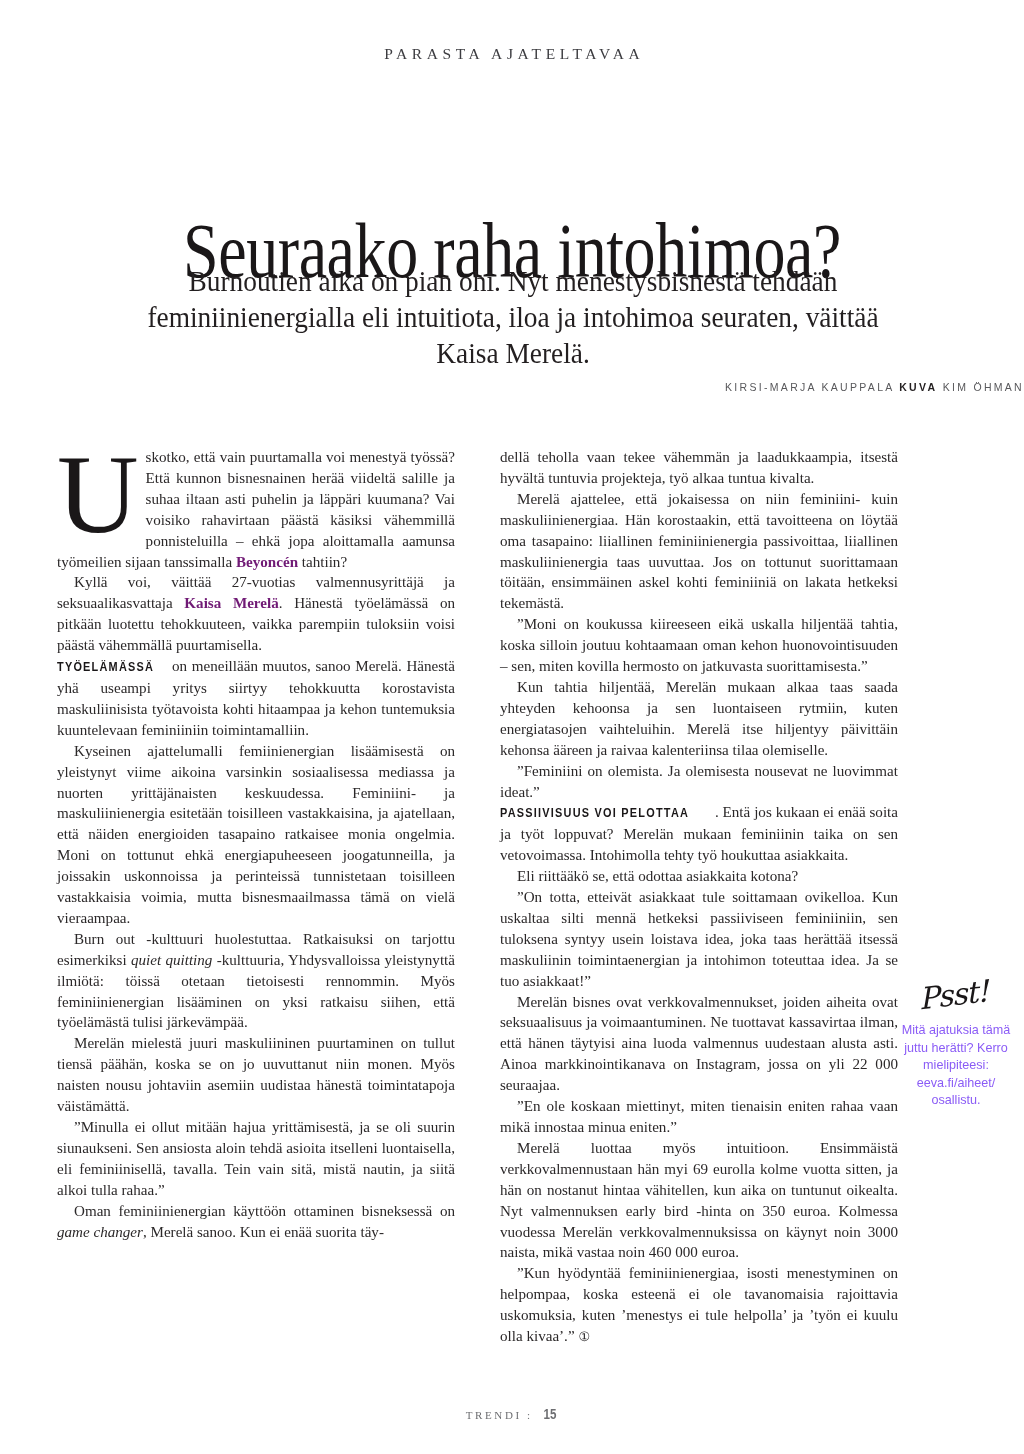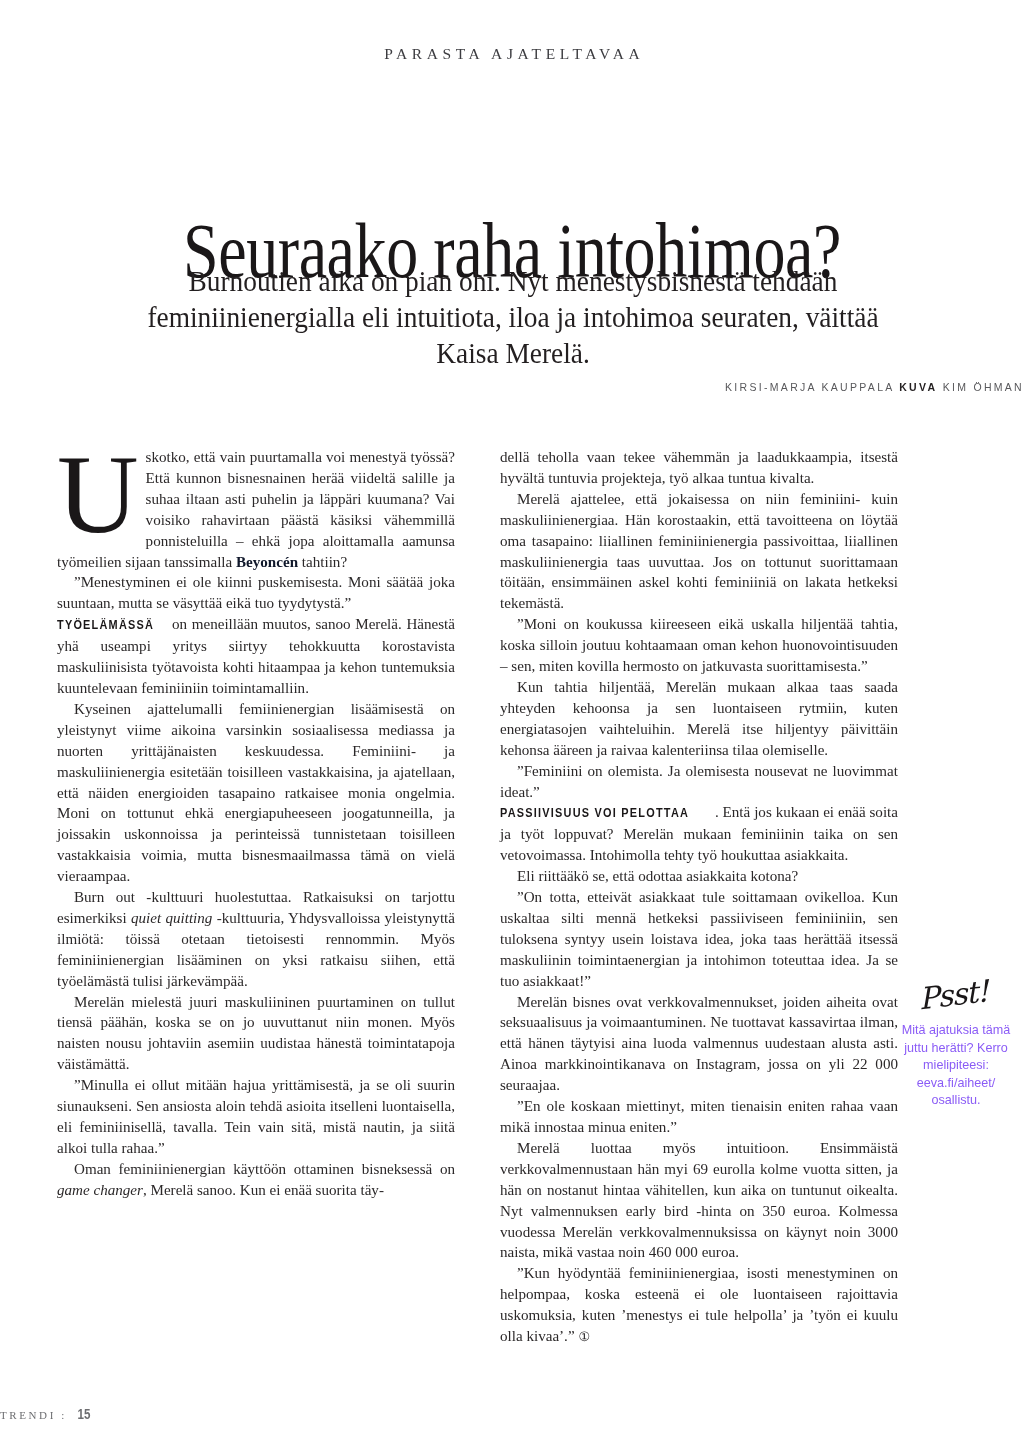--- a/index.html
+++ b/index.html
@@ -110,21 +110,21 @@
     font-weight: 700;
     font-size: 12.4px;
     letter-spacing: 1.4px;
     color: #1a1718;
     transform: scaleX(0.88);
     display: inline-block;
     transform-origin: 0 50%;
     vertical-align: baseline;
   }
 
-  .col b, .col strong { font-weight: 700; color: #0f172a; font-family: Liberation Serif, serif; }
+  .col b, .col strong { font-weight: 700; color: #701a75; font-family: Liberation Serif, serif; }
   .col i, .col em { font-style: italic; }
   .endmark { font-size: 13px; letter-spacing: 0; }
 
   
   .psst {
     position: absolute;
     left: 898px;
     width: 116px;
     top: 978px;
     text-align: center;
@@ -144,20 +144,21 @@
     font-size: 12.6px;
     line-height: 17.6px;
     color: #8b5cf6;
   }
 
   
   .footer {
     position: absolute;
     left: 0; right: 0;
     bottom: 32px;
+    text-align: center;
     font-family: "Liberation Serif", serif;
     font-size: 11px;
     letter-spacing: 2.6px;
     color: #6d6e71;
   }
   .footer .pageno {
     font-family: "Liberation Sans", sans-serif;
     font-weight: 700;
     font-size: 14.5px;
     letter-spacing: 0;
@@ -181,22 +182,24 @@
   <b>KUVA</b>
   <span>KIM ÖHMAN</span>
 </div>
 
 <div class="col col-left">
 
   <p class="no-indent">
     <span class="dropcap">U</span><span>skotko, että vain puurtamalla voi menestyä työssä? Että kunnon bisnesnainen herää viideltä salille ja suhaa iltaan asti puhelin ja läppäri kuumana? Vai voisiko rahavirtaan päästä käsiksi vähemmillä ponnisteluilla – ehkä jopa aloittamalla aamunsa työmeilien sijaan tanssimalla </span><b>Beyoncén</b><span> tahtiin?</span>
   </p>
 
-
-  <p>”Menestyminen ei ole kiinni puskemisesta. Moni säätää joka suuntaan, mutta se väsyttää eikä tuo tyydytystä.”</p>
+  <p>
+    <span>Kyllä voi, väittää 27-vuotias valmennusyrittäjä ja seksuaalikasvattaja </span><b>Kaisa Merelä</b><span>. Hänestä työelämässä on pitkään luotettu tehokkuuteen, vaikka parempiin tuloksiin voisi päästä vähemmällä puurtamisella.</span>
+  </p>
+
 
   <p class="no-indent gap">
     <span class="lead-in">TYÖELÄMÄSSÄ</span><span> on meneillään muutos, sanoo Merelä. Hänestä yhä useampi yritys siirtyy tehokkuutta korostavista maskuliinisista työtavoista kohti hitaampaa ja kehon tuntemuksia kuuntelevaan feminiiniin toimintamalliin.</span>
   </p>
 
   <p>Kyseinen ajattelumalli femiinienergian lisäämisestä on yleistynyt viime aikoina varsinkin sosiaalisessa mediassa ja nuorten yrittäjänaisten keskuudessa. Feminiini- ja maskuliinienergia esitetään toisilleen vastakkaisina, ja ajatellaan, että näiden energioiden tasapaino ratkaisee monia ongelmia. Moni on tottunut ehkä energiapuheeseen joogatunneilla, ja joissakin uskonnoissa ja perinteissä tunnistetaan toisilleen vastakkaisia voimia, mutta bisnesmaailmassa tämä on vielä vieraampaa.</p>
 
   <p>
     <span>Burn out -kulttuuri huolestuttaa. Ratkaisuksi on tarjottu esimerkiksi </span><i>quiet quitting</i><span> -kulttuuria, Yhdysvalloissa yleistynyttä ilmiötä: töissä otetaan tietoisesti rennommin. Myös feminiinienergian lisääminen on yksi ratkaisu siihen, että työelämästä tulisi järkevämpää.</span>
   </p>
@@ -224,21 +227,21 @@
     <span class="lead-in">PASSIIVISUUS VOI PELOTTAA</span><span>. Entä jos kukaan ei enää soita ja työt loppuvat? Merelän mukaan feminiinin taika on sen vetovoimassa. Intohimolla tehty työ houkuttaa asiakkaita.</span>
   </p>
 
   <p>Eli riittääkö se, että odottaa asiakkaita kotona?</p>
   <p>”On totta, etteivät asiakkaat tule soittamaan ovikelloa. Kun uskaltaa silti mennä hetkeksi passiiviseen feminiiniin, sen tuloksena syntyy usein loistava idea, joka taas herättää itsessä maskuliinin toimintaenergian ja intohimon toteuttaa idea. Ja se tuo asiakkaat!”</p>
   <p>Merelän bisnes ovat verkkovalmennukset, joiden aiheita ovat seksuaalisuus ja voimaantuminen. Ne tuottavat kassavirtaa ilman, että hänen täytyisi aina luoda valmennus uudestaan alusta asti. Ainoa markkinointikanava on Instagram, jossa on yli 22 000 seuraajaa.</p>
   <p>”En ole koskaan miettinyt, miten tienaisin eniten rahaa vaan mikä innostaa minua eniten.”</p>
   <p>Merelä luottaa myös intuitioon. Ensimmäistä verkkovalmennustaan hän myi 69 eurolla kolme vuotta sitten, ja hän on nostanut hintaa vähitellen, kun aika on tuntunut oikealta. Nyt valmennuksen early bird -hinta on 350 euroa. Kolmessa vuodessa Merelän verkkovalmennuksissa on käynyt noin 3000 naista, mikä vastaa noin 460 000 euroa.</p>
 
   <p>
-    <span>”Kun hyödyntää feminiinienergiaa, isosti menestyminen on helpompaa, koska esteenä ei ole luontaiseen rajoittavia uskomuksia, kuten ’menestys ei tule helpolla’ ja ’työn ei kuulu olla kivaa’.” </span><span class="endmark">①</span>
+    <span>”Kun hyödyntää feminiinienergiaa, isosti menestyminen on helpompaa, koska esteenä ei ole tavanomaisia rajoittavia uskomuksia, kuten ’menestys ei tule helpolla’ ja ’työn ei kuulu olla kivaa’.” </span><span class="endmark">①</span>
   </p>
 
 </div>
 
 <div class="psst">
   <div class="psst-script">Psst!</div>
   <div class="psst-body">Mitä ajatuksia tämä juttu herätti? Kerro mielipiteesi: eeva.fi/aiheet/ osallistu.</div>
 </div>
 
 <div class="footer">

